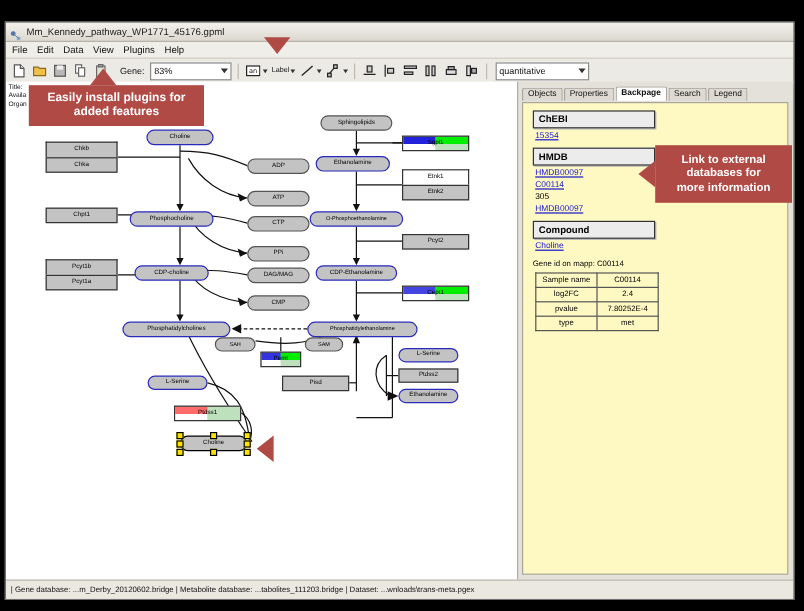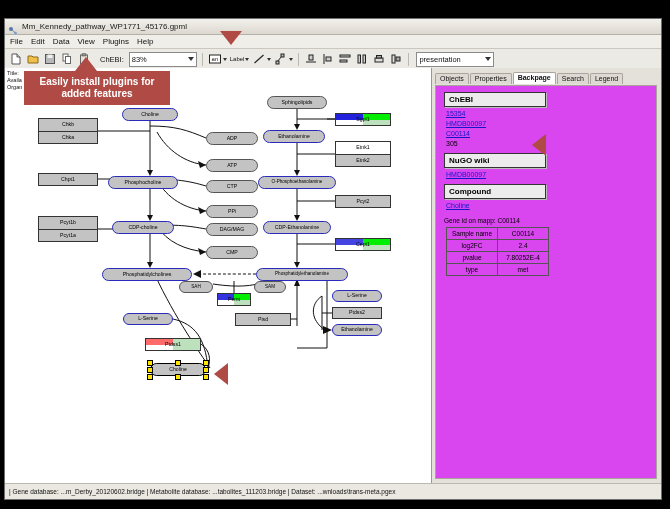--- a/index.html
+++ b/index.html
@@ -50,21 +50,21 @@
   .fillwrap{position:absolute;left:0;top:0;right:0;bottom:0;display:flex;z-index:1;}
   .stackwrap{position:absolute;left:0;top:0;right:0;bottom:0;display:flex;flex-direction:column;z-index:1;}
 
   svg.edges{position:absolute;left:0;top:0;width:426px;height:444px;z-index:0;}
 
   .handle{position:absolute;width:4px;height:4px;background:#ffe400;border:1px solid #000;z-index:9;}
   .tabrow{position:absolute;left:3px;top:4px;display:flex;align-items:flex-end;gap:1px;}
   .tab{font-size:7px;color:#111;background:#dedad3;border:1px solid #a9a59d;border-bottom:none;
       padding:1px 4px 2px;border-radius:2px 2px 0 0;}
   .tab.active{background:#fff;padding-bottom:3px;font-weight:bold;}
-  .tabpanel{position:absolute;left:3px;top:17px;right:4px;bottom:4px;background:#d946ef;border:1px solid #a9a59d;
+  .tabpanel{position:absolute;left:3px;top:17px;right:4px;bottom:4px;background:#fef9c3;border:1px solid #a9a59d;
       overflow:hidden;}
   .dbbox{margin:6px 0 0 8px;width:92px;border:1px solid #333;background:#ececec;font-size:8px;font-weight:bold;
       color:#000;padding:2px 4px;box-shadow:1px 1px 0 #bbb;}
   .dblink{margin:3px 0 0 10px;font-size:7px;color:#1515cc;text-decoration:underline;}
   .dbtext{margin:3px 0 0 10px;font-size:7px;color:#000;}
   .exph{margin:9px 0 0 6px;font-size:8.5px;font-weight:bold;color:#000;}
   .geneid{margin:8px 0 0 8px;font-size:6.5px;color:#000;}
   table.exp{margin:3px 0 0 10px;border-collapse:collapse;}
   table.exp td{border:1px solid #555;font-size:6.5px;color:#000;text-align:center;padding:2px 3px;
       min-width:44px;}
@@ -139,21 +139,21 @@
             <rect x="4.5" y="3.5" width="5" height="7" fill="#fff" stroke="#666"></rect>
           </svg>
       </span>
       <span class="tbtn">
         <svg width="12" height="12" viewBox="0 0 12 12">
             <rect x="2.5" y="2" width="7" height="9" fill="#e7e2d8" stroke="#666"></rect>
             <rect x="4.2" y="0.8" width="3.5" height="2" fill="#aaa" stroke="#666"></rect>
           </svg>
       </span>
 
-      <span class="zoomlbl">ChEBI:</span>
+      <span class="zoomlbl">Gene:</span>
       <span class="combo" style="width:62px">
         <span>83%</span>
         <span class="caret"></span>
       </span>
       <span class="tsep"></span>
 
       <span class="dd">
         <span class="tbtn">
           <svg width="12" height="11" viewBox="0 0 12 11">
               <rect x="0.5" y="1" width="11" height="8" fill="#fff" stroke="#222"></rect>
@@ -216,21 +216,21 @@
           </svg>
       </span>
       <span class="tbtn">
         <svg width="12" height="12" viewBox="0 0 12 12">
             <rect x="2" y="2" width="3" height="8" fill="#ddd" stroke="#222"></rect>
             <rect x="6" y="4" width="4" height="4" fill="#aaa" stroke="#222"></rect>
           </svg>
       </span>
       <span class="tsep"></span>
       <span class="combo" style="width:72px;margin-left:2px;">
-        <span>presentation</span>
+        <span>quantitative</span>
         <span class="caret"></span>
       </span>
     </div>
 
     <div class="work">
 
       <div class="canvas-pane">
 
         <div class="meta">
           <div>Title:</div>
@@ -538,27 +538,27 @@
           <span class="tab">Properties</span>
           <span class="tab active">Backpage</span>
           <span class="tab">Search</span>
           <span class="tab">Legend</span>
         </div>
 
         <div class="tabpanel">
           <div class="dbbox">ChEBI</div>
           <div class="dblink">15354</div>
 
+          <div class="dbbox">HMDB</div>
           <div class="dblink">HMDB00097</div>
 
           <div class="dblink">C00114</div>
 
           <div class="dbtext">305</div>
 
-          <div class="dbbox">NuGO wiki</div>
           <div class="dblink">HMDB00097</div>
 
           <div class="dbbox">Compound</div>
           <div class="dblink">Choline</div>
 
           <div class="geneid">Gene id on mapp: C00114</div>
 
           <table class="exp">
             <tbody>
                 <tr>
@@ -587,17 +587,20 @@
       <span class="sb-inner">| Gene database: ...m_Derby_20120602.bridge | Metabolite database: ...tabolites_111203.bridge | Dataset: ...wnloads\trans-meta.pgex</span>
     </div>
   </div>
 
   <div class="arrow-d" style="left:220px;top:31px"></div>
 
   <div class="callout" style="left:24px;top:71px;width:146px;height:34px;font-size:10px;white-space:pre-line">Easily install plugins for
 added features</div>
   <div class="arrow-u" style="left:75px;top:57px"></div>
 
+  <div class="callout" style="left:546px;top:121px;width:114px;height:48px;font-size:9.5px;white-space:pre-line">Link  to external
+databases  for
+more information</div>
   <div class="arrow-l" style="left:532px;top:134px"></div>
 
   <div class="arrow-l" style="left:214px;top:363px"></div>
 
 </div>
 
 </body></html>

